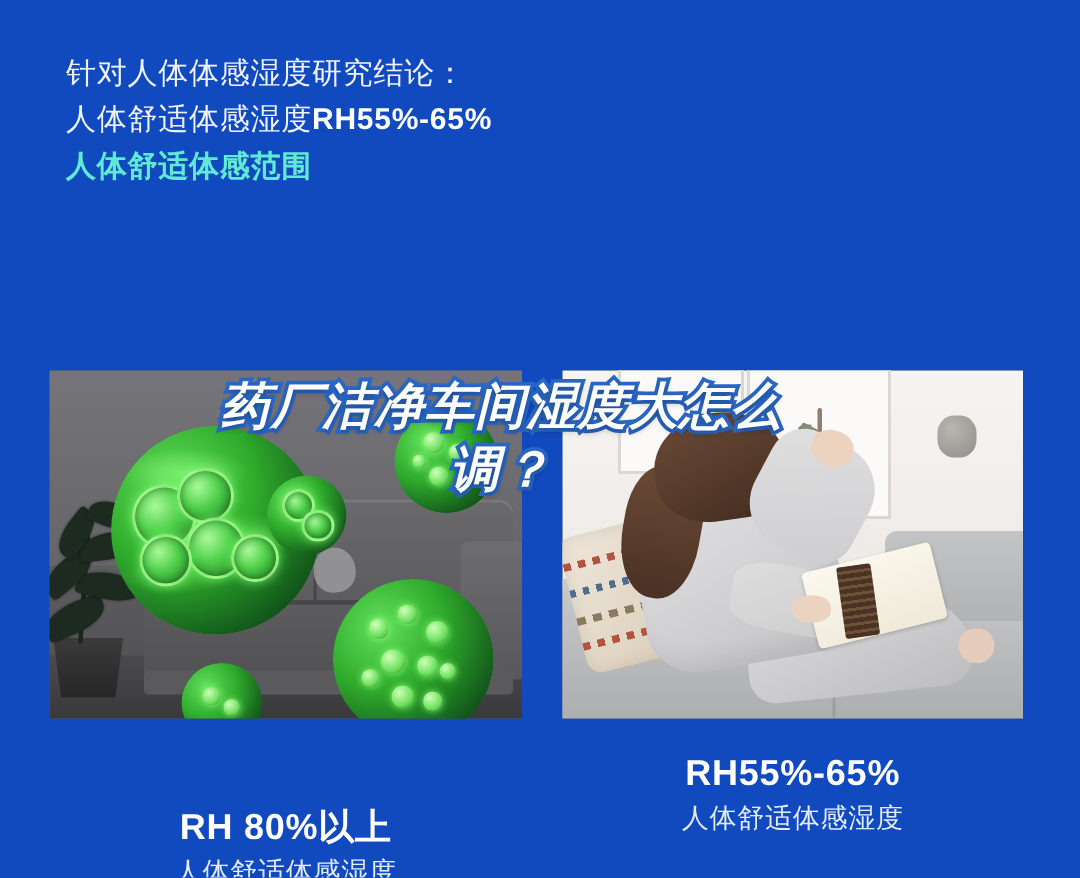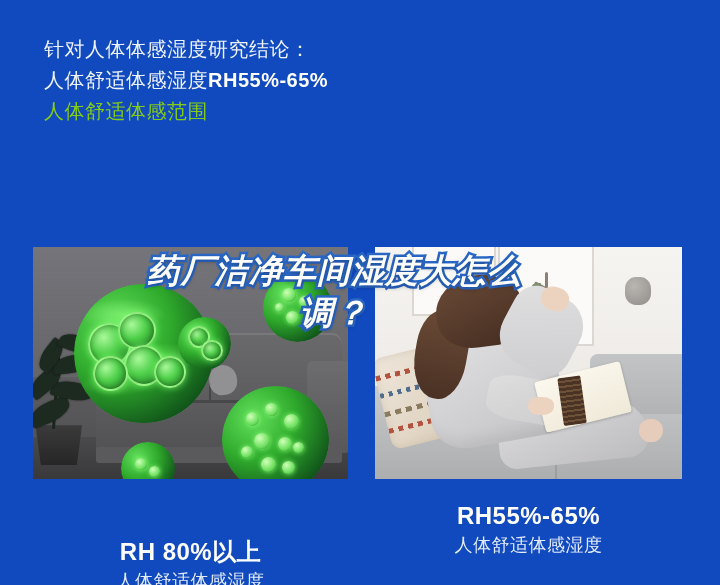--- a/index.html
+++ b/index.html
@@ -15,21 +15,21 @@
   .head{position:absolute;left:44px;top:14px;right:20px;}
   .head-title{
     font-size:33px;line-height:44px;font-weight:bold;color:#ffffff;
     letter-spacing:1px;white-space:nowrap;
   }
   .head-body{margin-top:20px;}
   .head-line{
     font-size:20px;line-height:31px;color:#eef3fc;white-space:nowrap;
     letter-spacing:.5px;
   }
-  .head-line.bold{font-weight:normal;color:#84cc16;}
+  .head-line.bold{font-weight:bold;color:#5eead4;}
   .rh-strong{font-weight:bold;color:#ffffff;}
 
   
   .photos{position:absolute;left:0;top:247px;width:720px;height:232px;}
 
   .photo{
     position:absolute;top:0;height:232px;overflow:hidden;
     background:#555;
   }
   .photo-left{left:33px;width:315px;}

